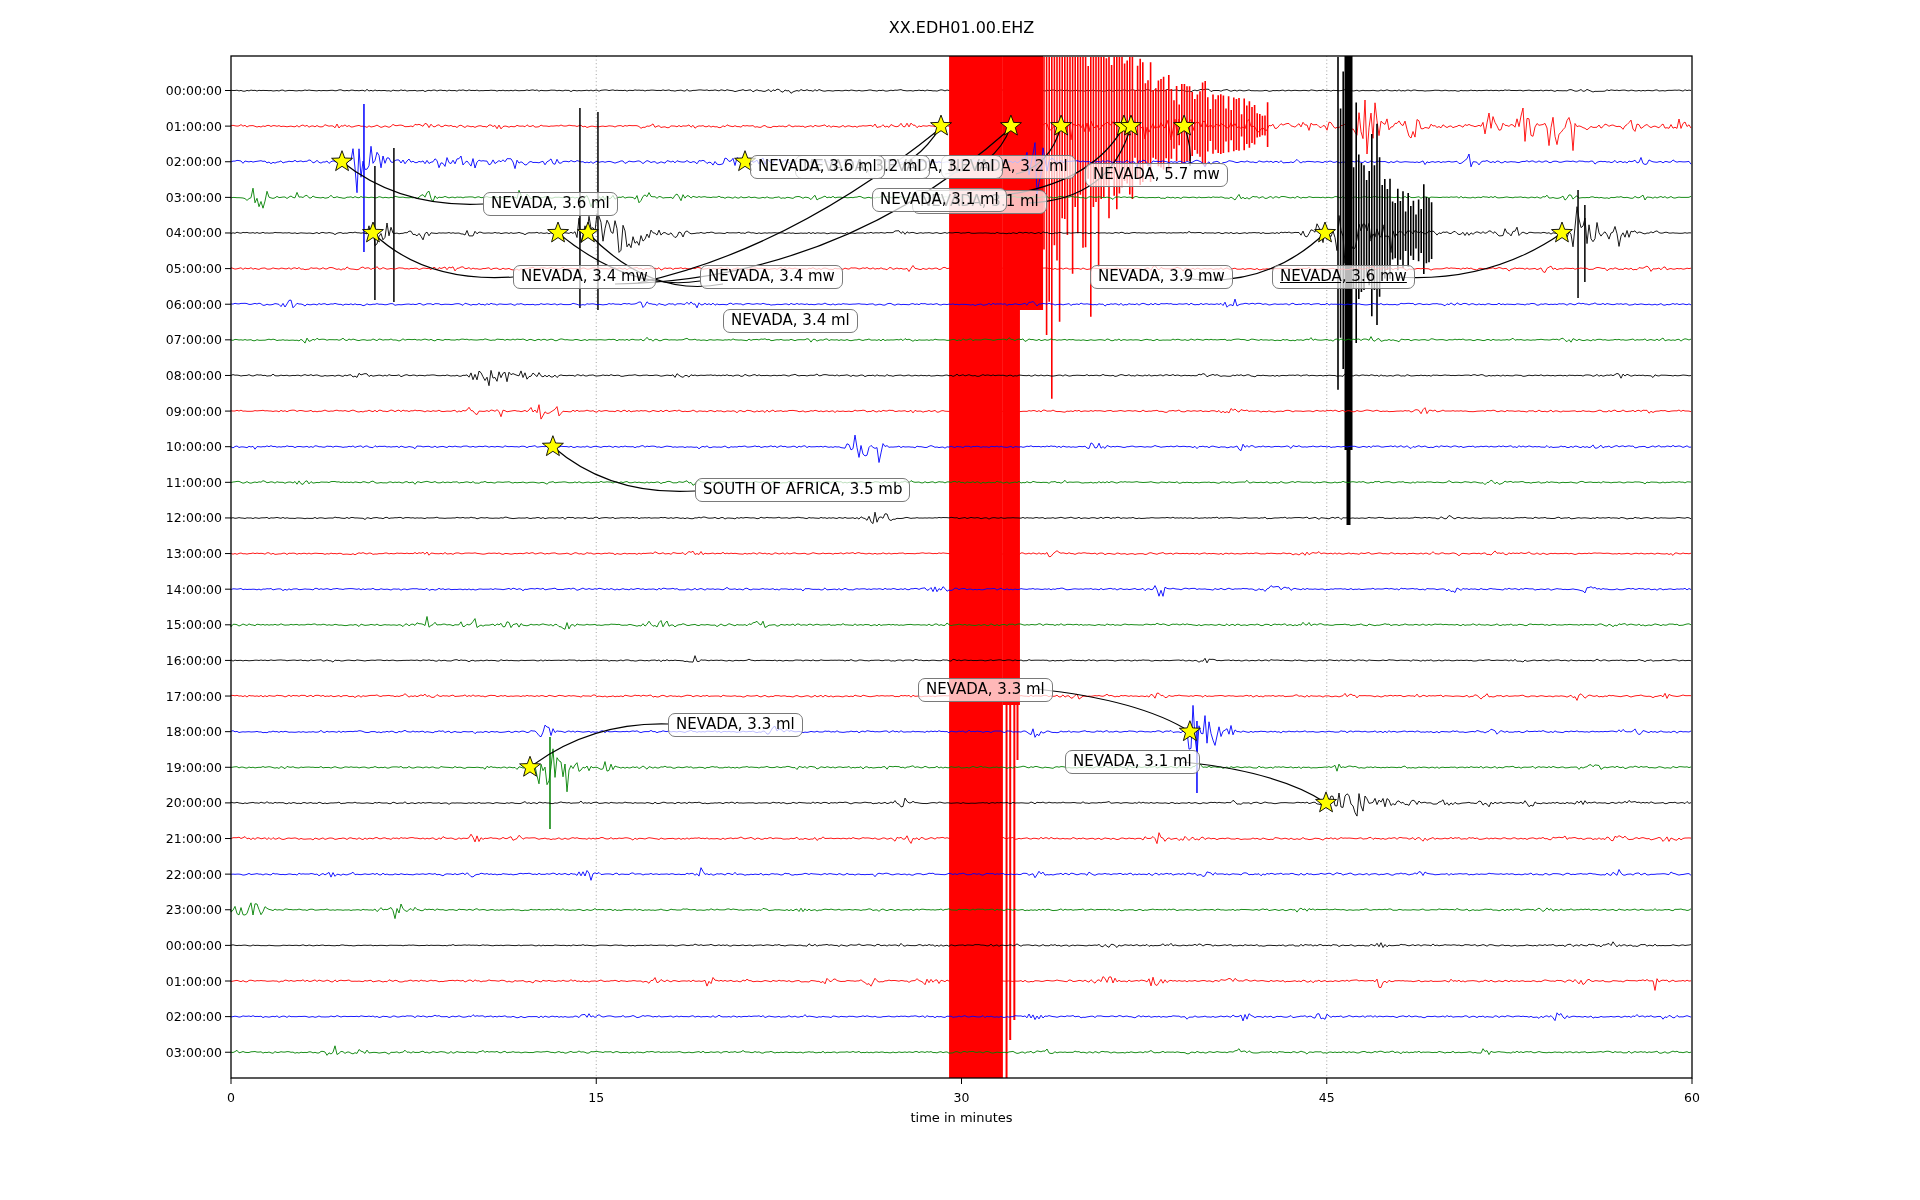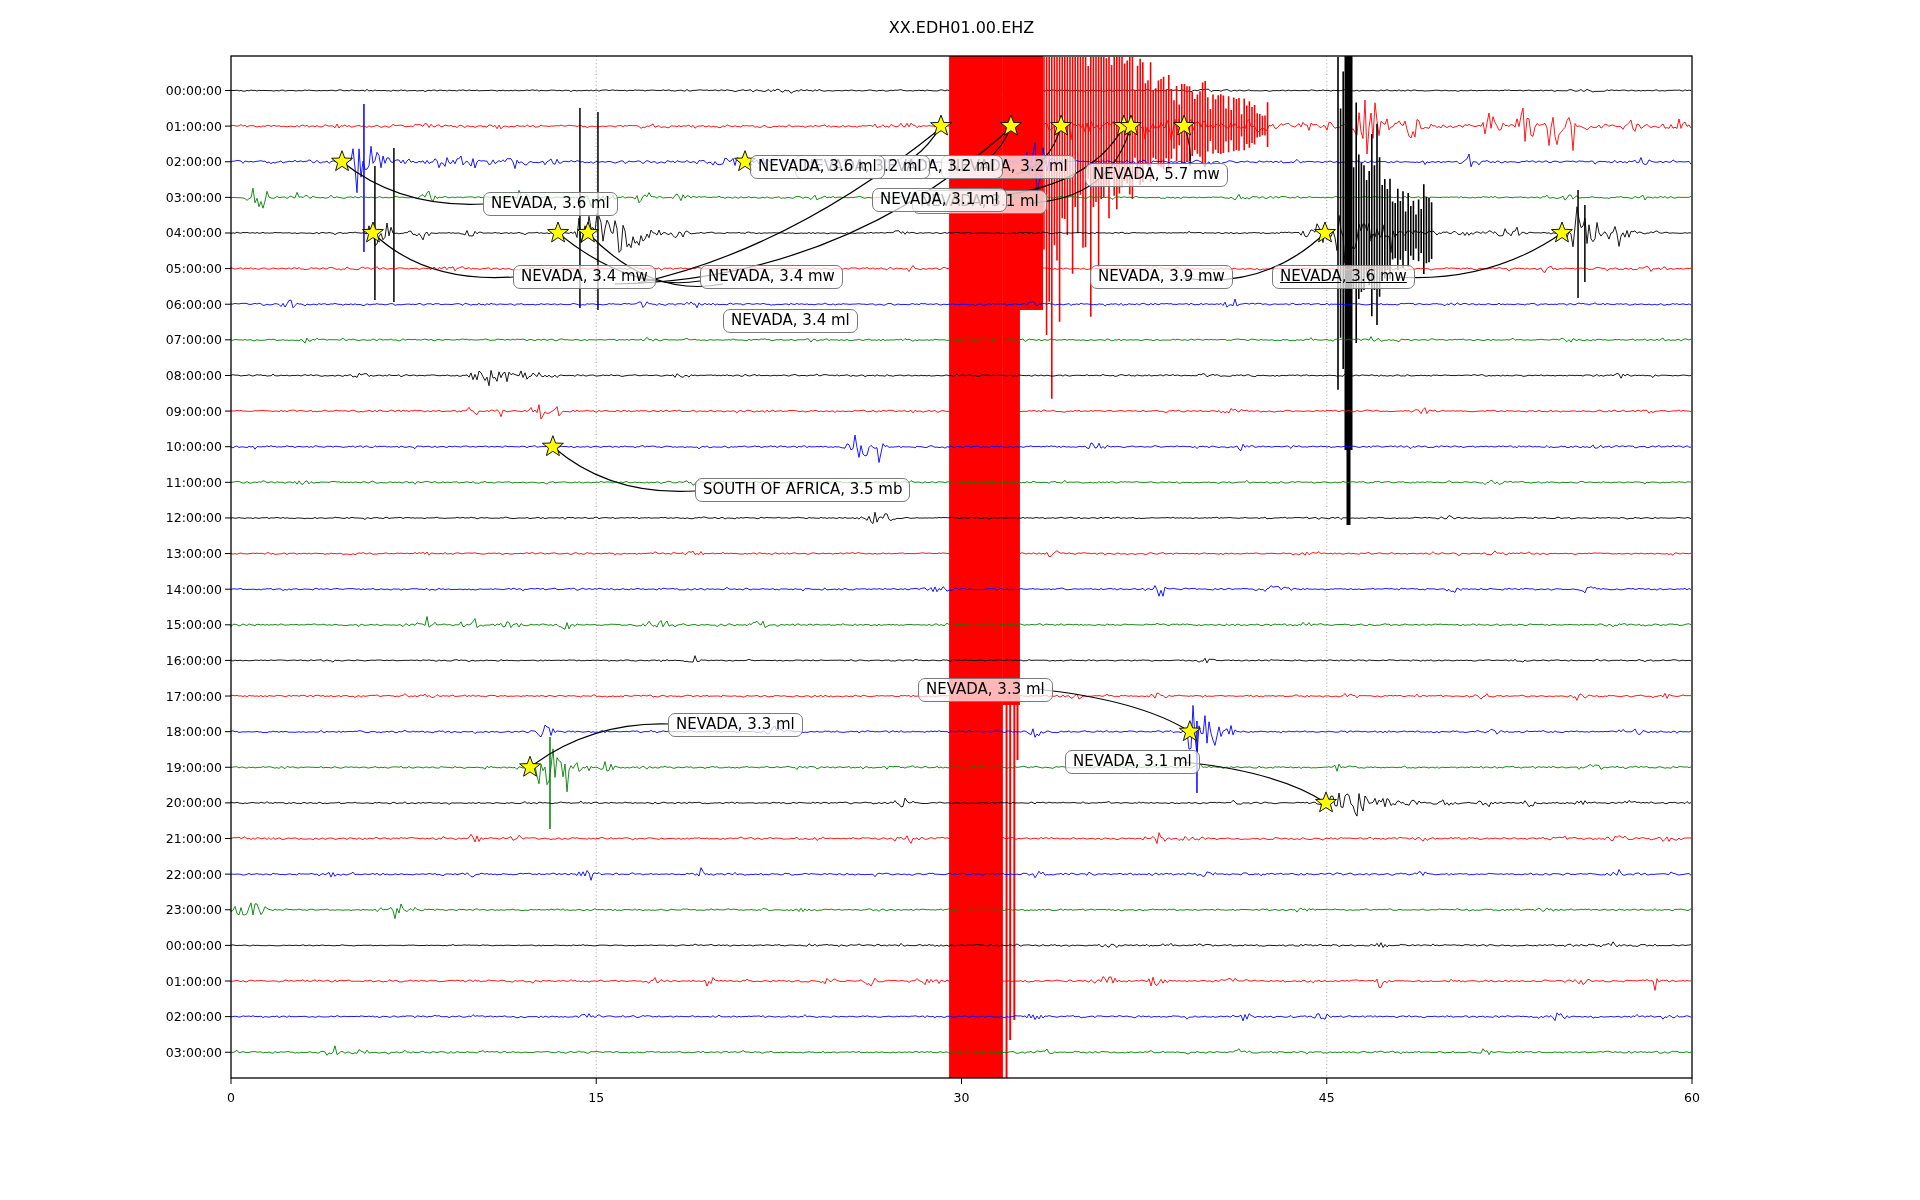--- a/index.html
+++ b/index.html
@@ -252,13 +252,14 @@
       <div class="evbox" style="left: 1085px; top: 163px; z-index: 8;">NEVADA, 5.7 mw</div>
       <div class="evbox" style="left: 872px; top: 188px; z-index: 10;">NEVADA, 3.1 ml</div>
       <div class="evbox" style="left: 912px; top: 190px; z-index: 9;">NEVADA, 3.1 ml</div>
       <div class="evbox" style="left: 695px; top: 478px; z-index: 5;">SOUTH OF AFRICA, 3.5 mb</div>
       <div class="evbox" style="left: 918px; top: 678px; z-index: 5;">NEVADA, 3.3 ml</div>
       <div class="evbox" style="left: 668px; top: 713px; z-index: 5;">NEVADA, 3.3 ml</div>
       <div class="evbox" style="left: 1065px; top: 750px; z-index: 5;">NEVADA, 3.1 ml</div>
       <div class="evbox" style="left: 1058px; top: 265px; z-index: 5; margin-left: 32px;">NEVADA, 3.9 mw</div>
       <div class="evbox" style="left: 1272px; top: 265px; z-index: 5; text-decoration: underline;">NEVADA, 3.6 mw</div>
     </div>
+  <div class="xlabel">time in minutes</div>
 </div>
 
 </body></html>

